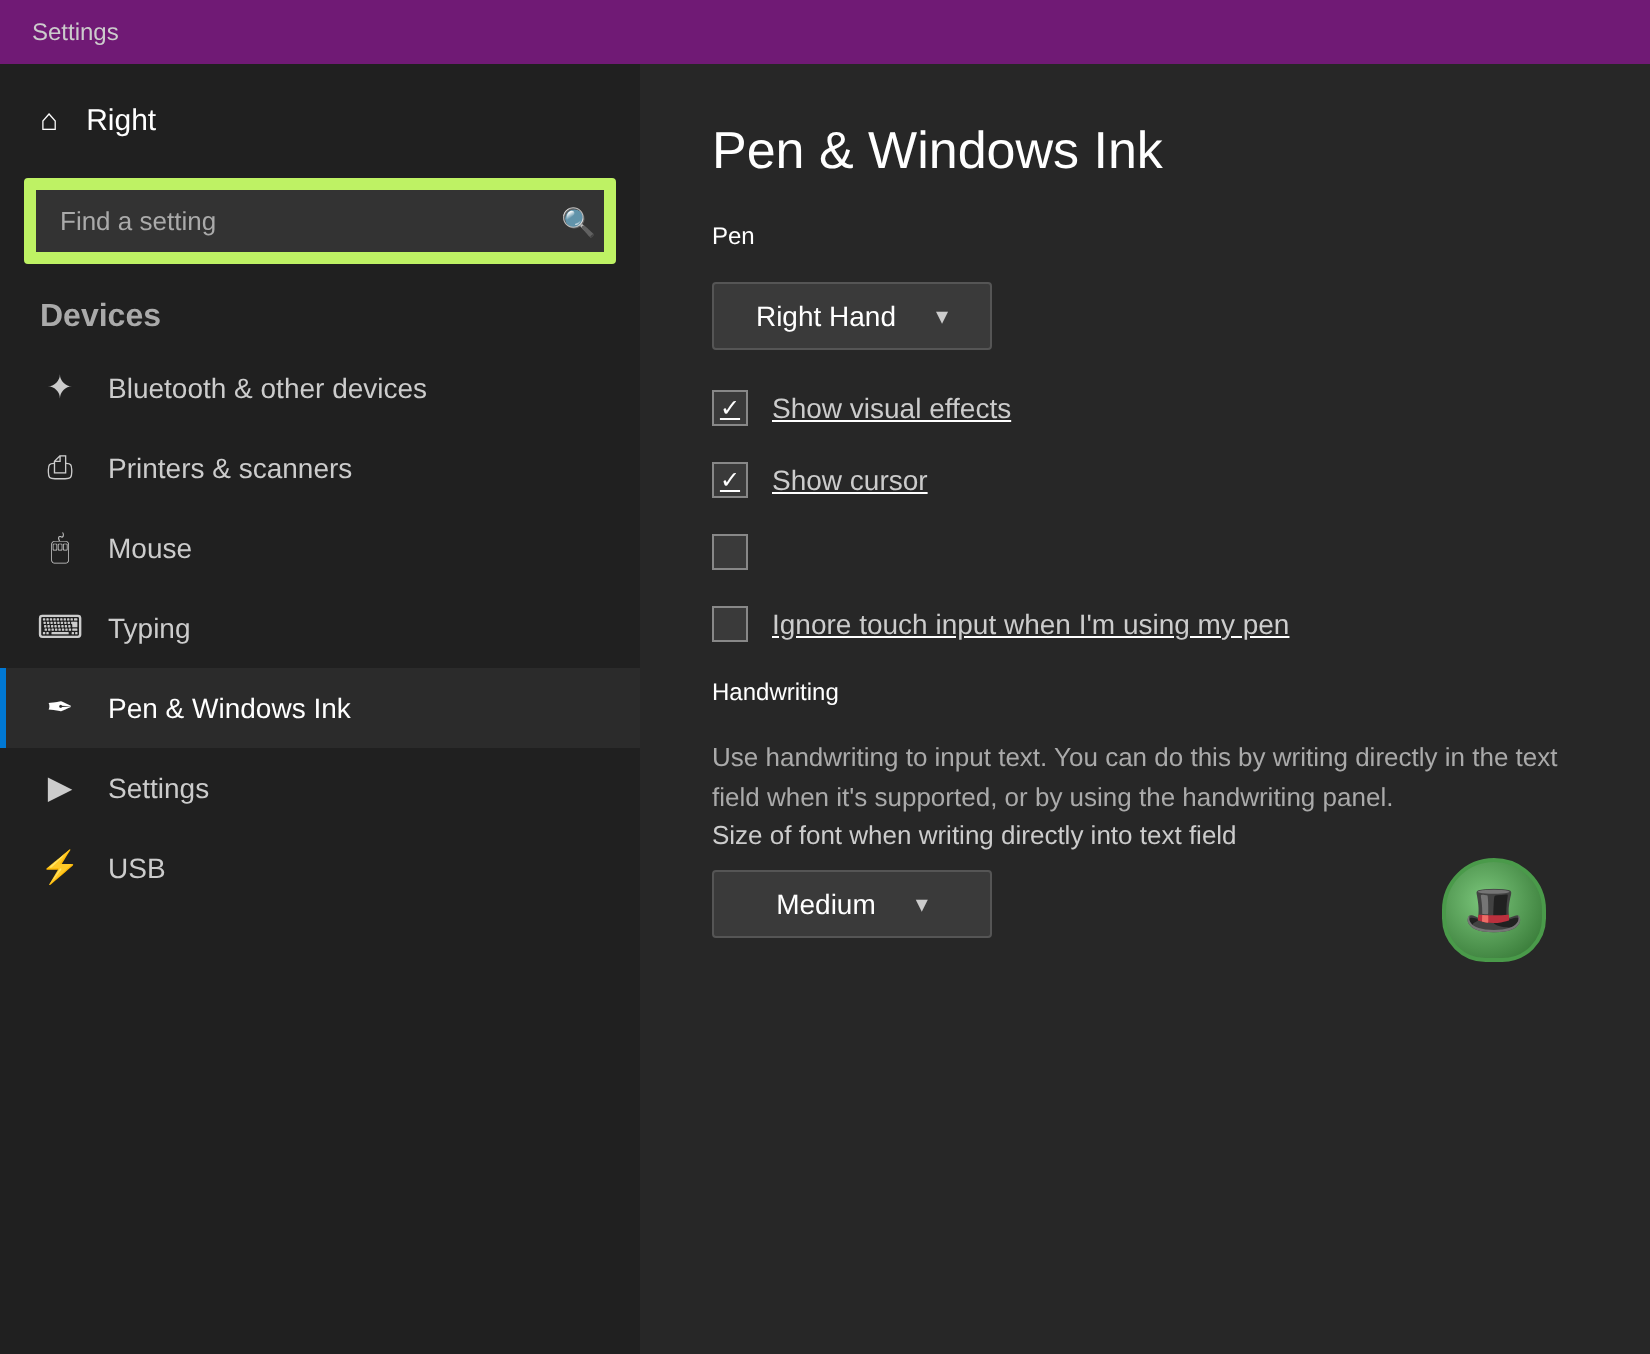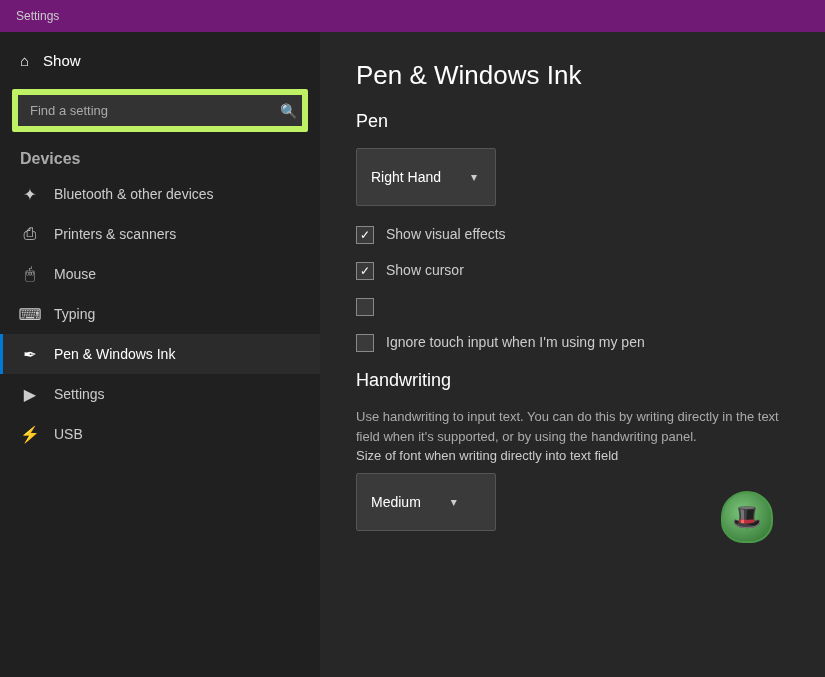--- a/index.html
+++ b/index.html
@@ -108,53 +108,56 @@
       padding: 28px 36px;
       overflow-y: auto;
     }
     .page-title {
       font-size: 26px;
       font-weight: 300;
       color: #ffffff;
       margin-bottom: 20px;
     }
     .section-heading {
-      font-size: 18px;
+      font-size: 12px;
       font-weight: 400;
       color: #ffffff;
       margin-bottom: 16px;
     }
     .setting-label {
       font-size: 13px;
       color: #cccccc;
       margin-bottom: 10px;
     }
     .dropdown {
       background: #3a3a3a;
       border: 1px solid #555555;
       color: #ffffff;
-      padding: 20px 14px;
+      padding: 8px 14px;
       font-size: 14px;
       cursor: pointer;
       display: inline-flex;
       align-items: center;
-      gap: 30px;
+      gap: 20px;
       min-width: 140px;
       margin-bottom: 20px;
       border-radius: 2px;
+      justify-content: center;
     }
     .dropdown-arrow {
       font-size: 12px;
       color: #cccccc;
     }
     .checkbox-row {
       display: flex;
+      align-items: center;
       gap: 12px;
       margin-bottom: 18px;
       cursor: pointer;
+      text-decoration: underline;
     }
     .checkbox {
       width: 18px;
       height: 18px;
       border: 1px solid #888888;
       background: #3a3a3a;
       display: flex;
       align-items: center;
       justify-content: center;
       flex-shrink: 0;
@@ -192,21 +195,21 @@
 <div class="title-bar">
   <span>Settings</span>
 </div>
 
 <div class="main-layout">
 
   <div class="sidebar">
 
     <div class="sidebar-home">
       <div class="item-icon">⌂</div>
-      <span>Show</span>
+      <span>Right</span>
     </div>
 
     <div class="search-box">
       <input type="text" placeholder="Find a setting" style="">
       <div class="search-icon-wrap">🔍</div>
     </div>
 
     <div class="sidebar-section-label">Devices</div>
 
     <div class="sidebar-item">

